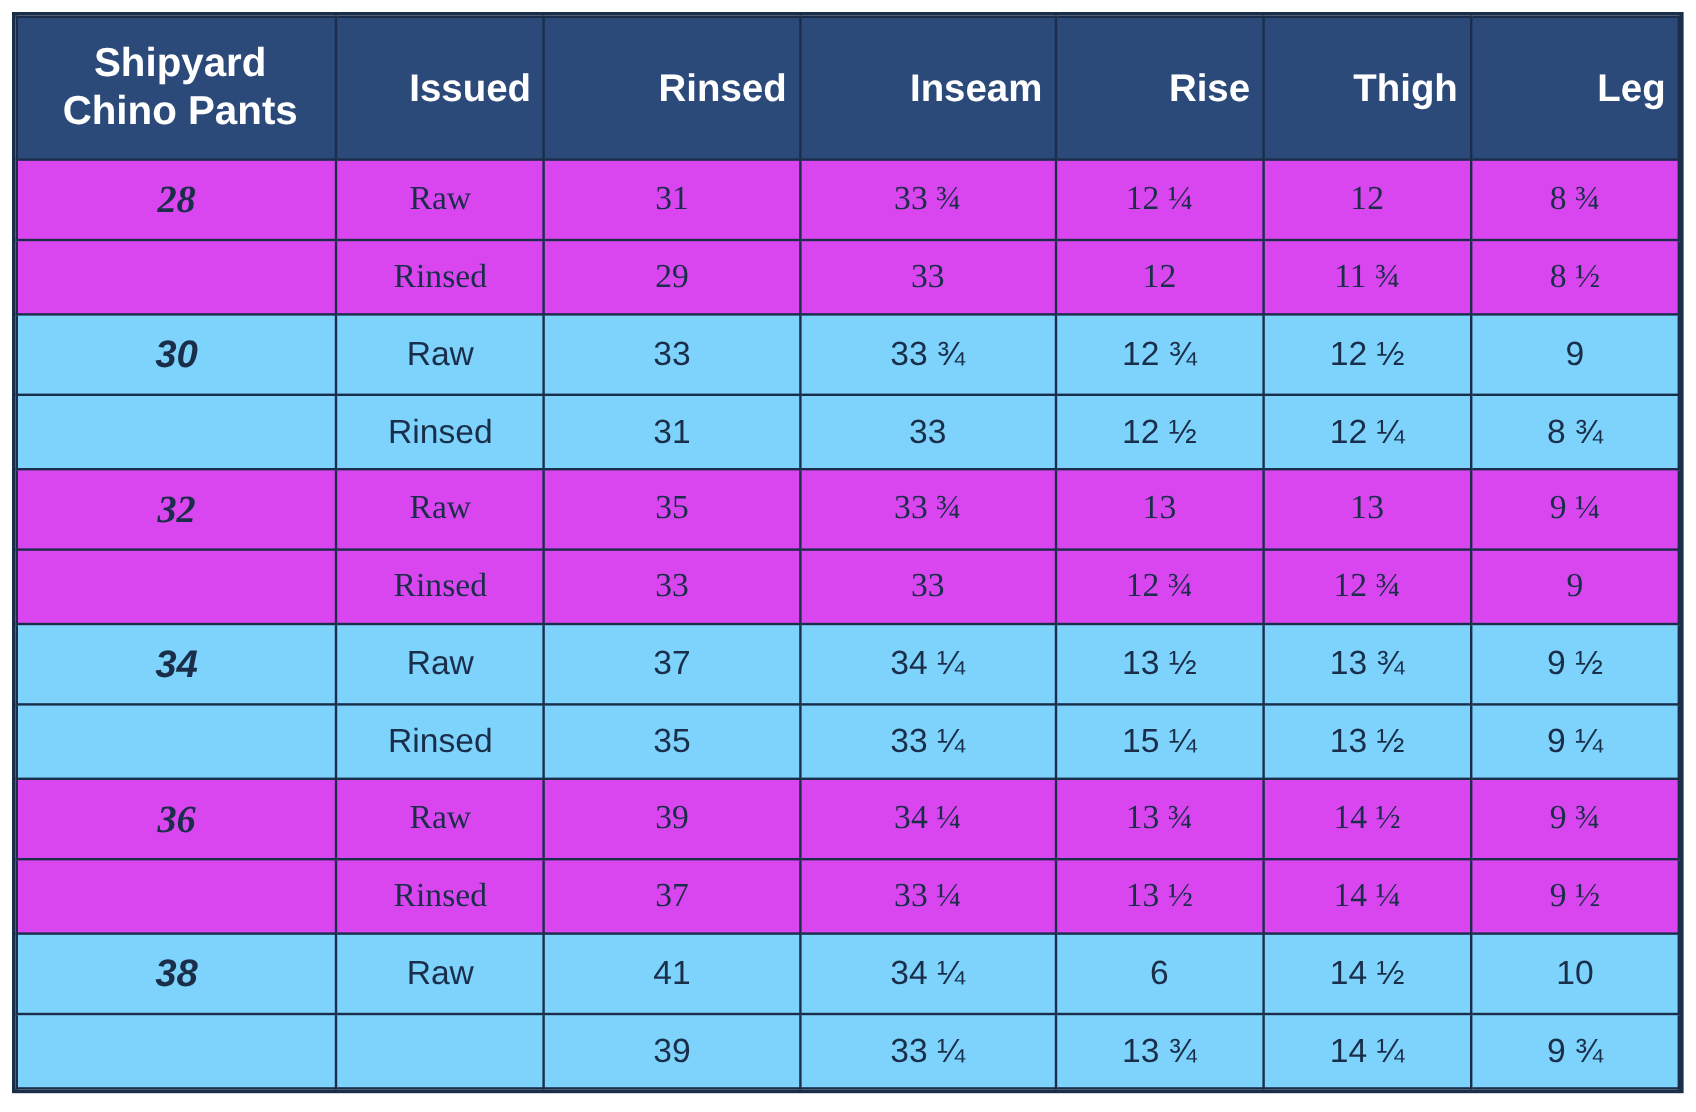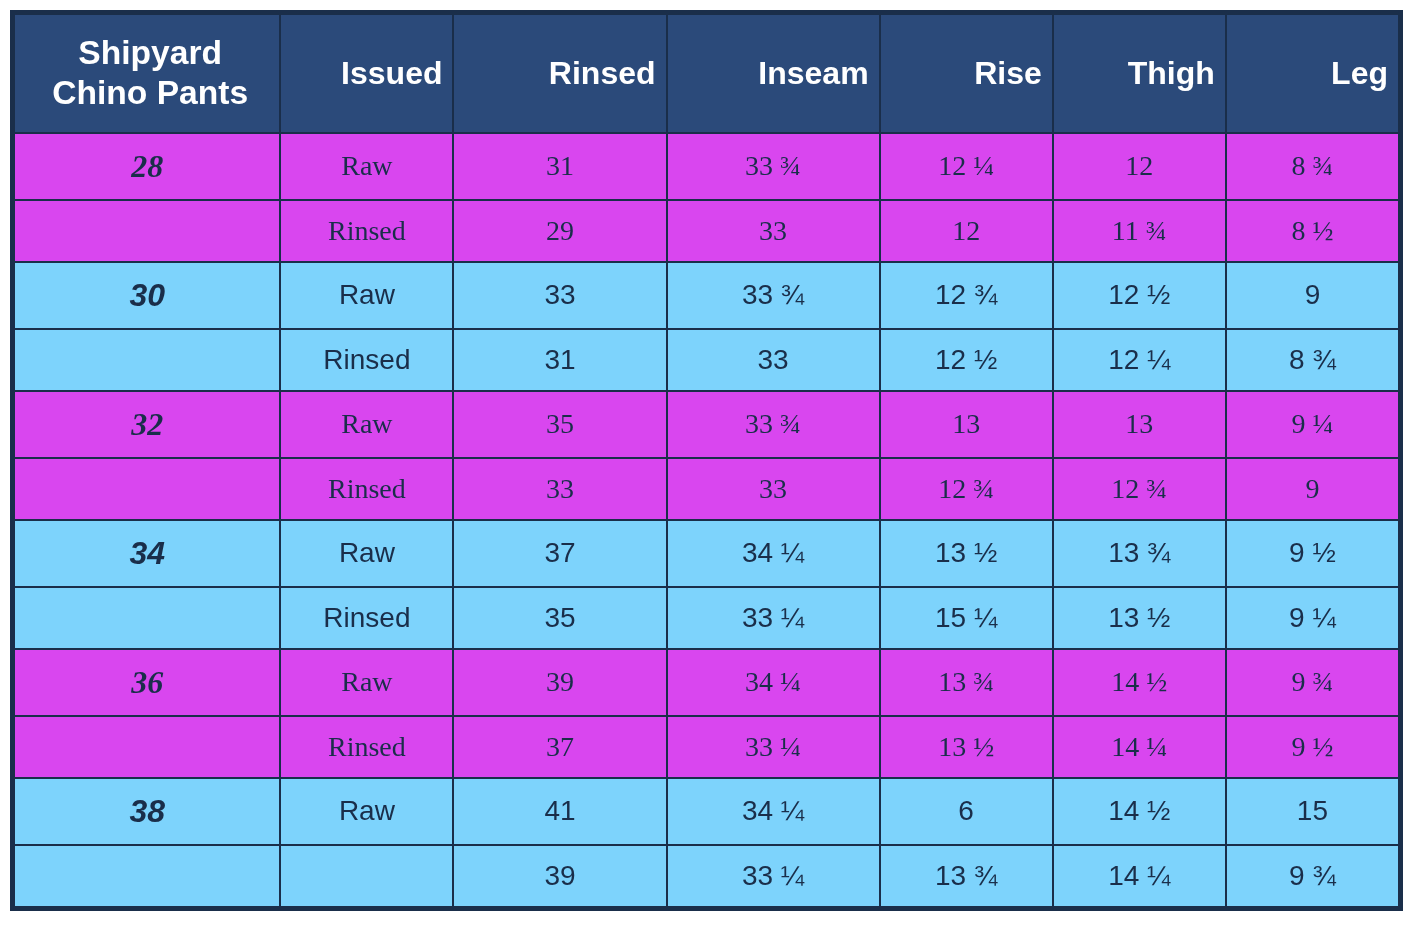--- a/index.html
+++ b/index.html
@@ -196,21 +196,21 @@
           <td class="row-blue-raw">14 ¼</td>
           <td class="row-blue-raw">9 ½</td>
         </tr>
         <tr>
           <td class="row-pink-raw size-label">38</td>
           <td class="row-pink-raw">Raw</td>
           <td class="row-pink-raw">41</td>
           <td class="row-pink-raw">34 ¼</td>
           <td class="row-pink-raw">6</td>
           <td class="row-pink-raw">14 ½</td>
-          <td class="row-pink-raw">15</td>
+          <td class="row-pink-raw">10</td>
         </tr>
         <tr>
           <td class="row-pink-raw"></td>
           <td class="row-pink-raw"></td>
           <td class="row-pink-raw">39</td>
           <td class="row-pink-raw">33 ¼</td>
           <td class="row-pink-raw">13 ¾</td>
           <td class="row-pink-raw">14 ¼</td>
           <td class="row-pink-raw">9 ¾</td>
         </tr>

